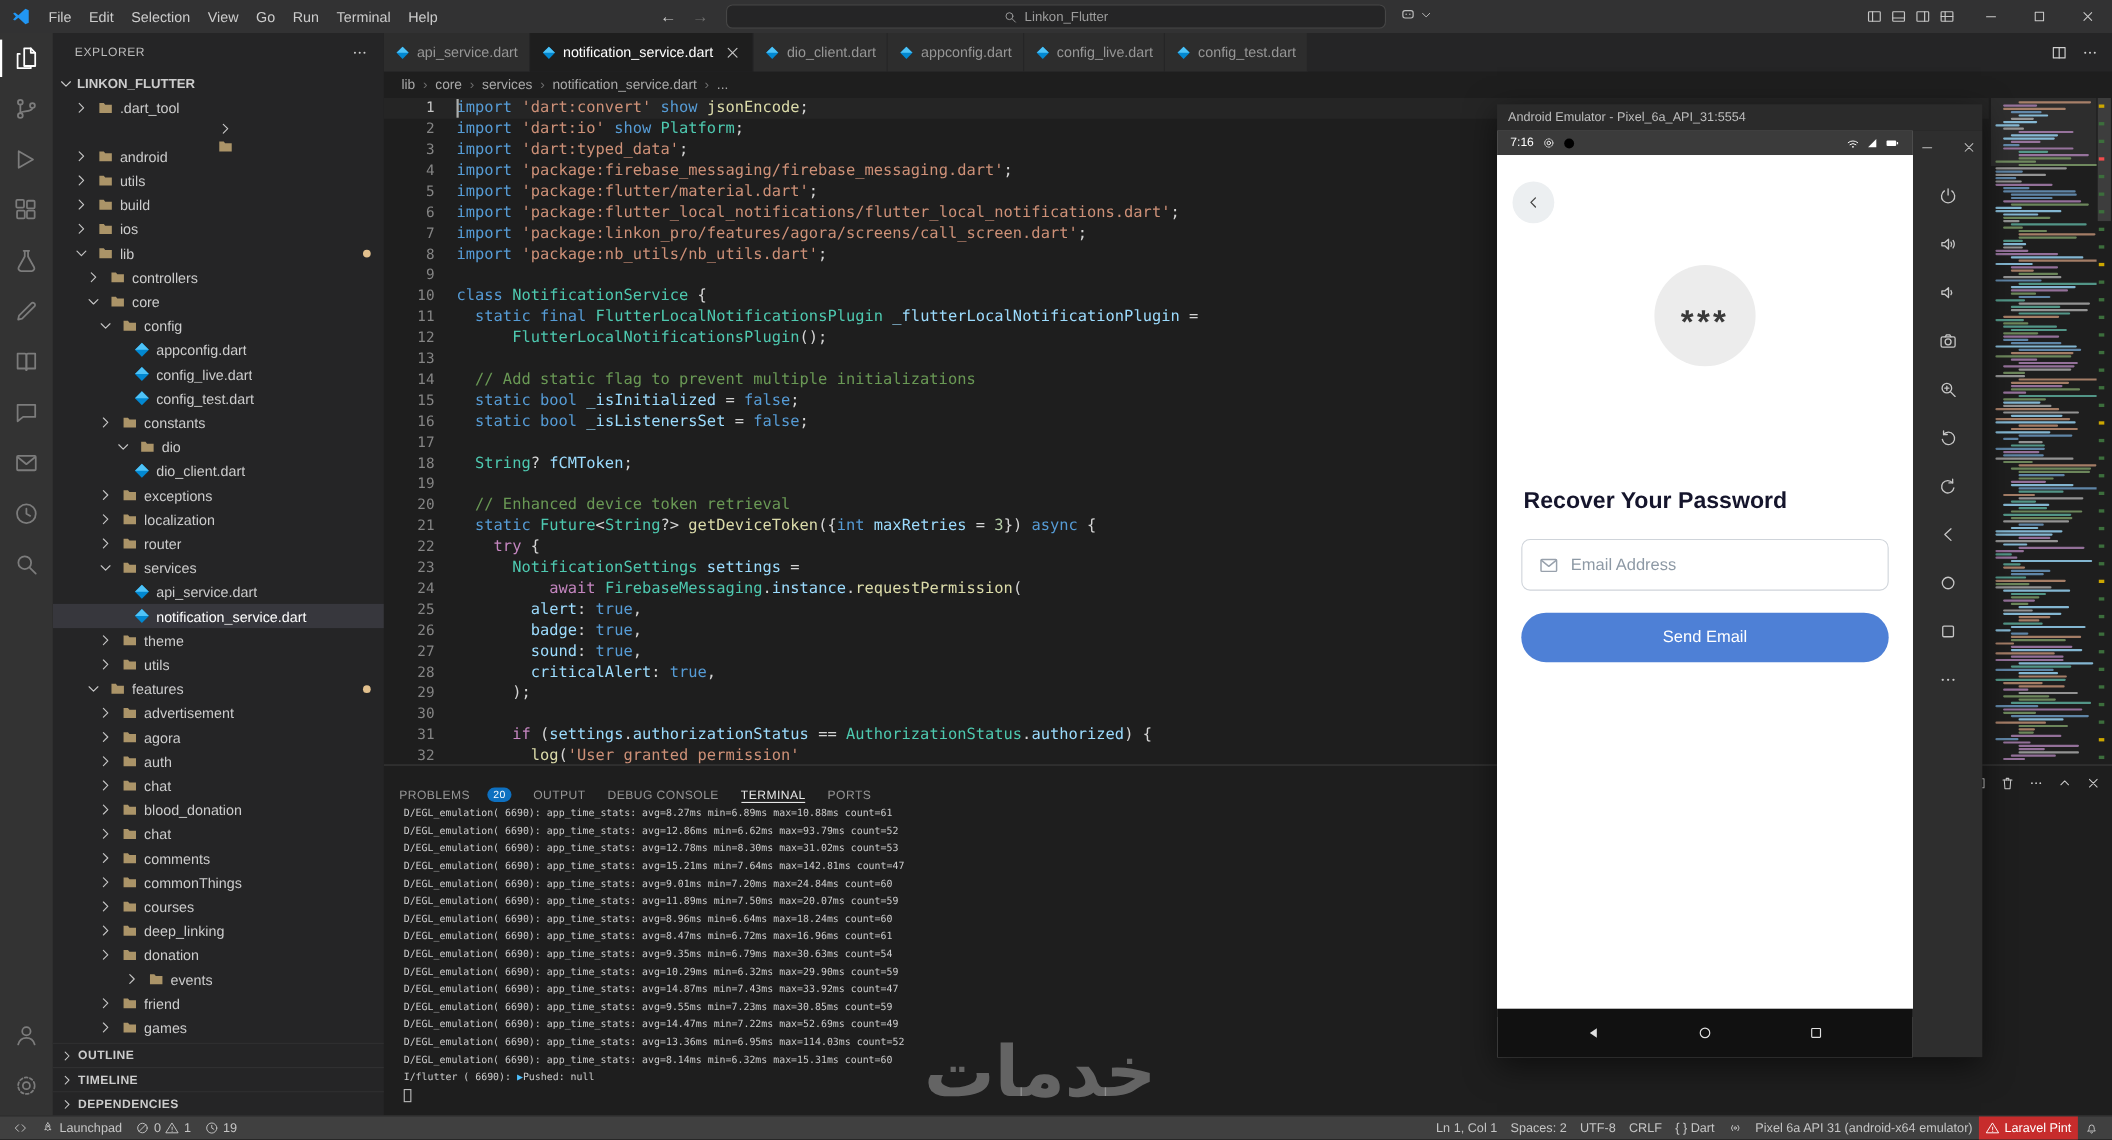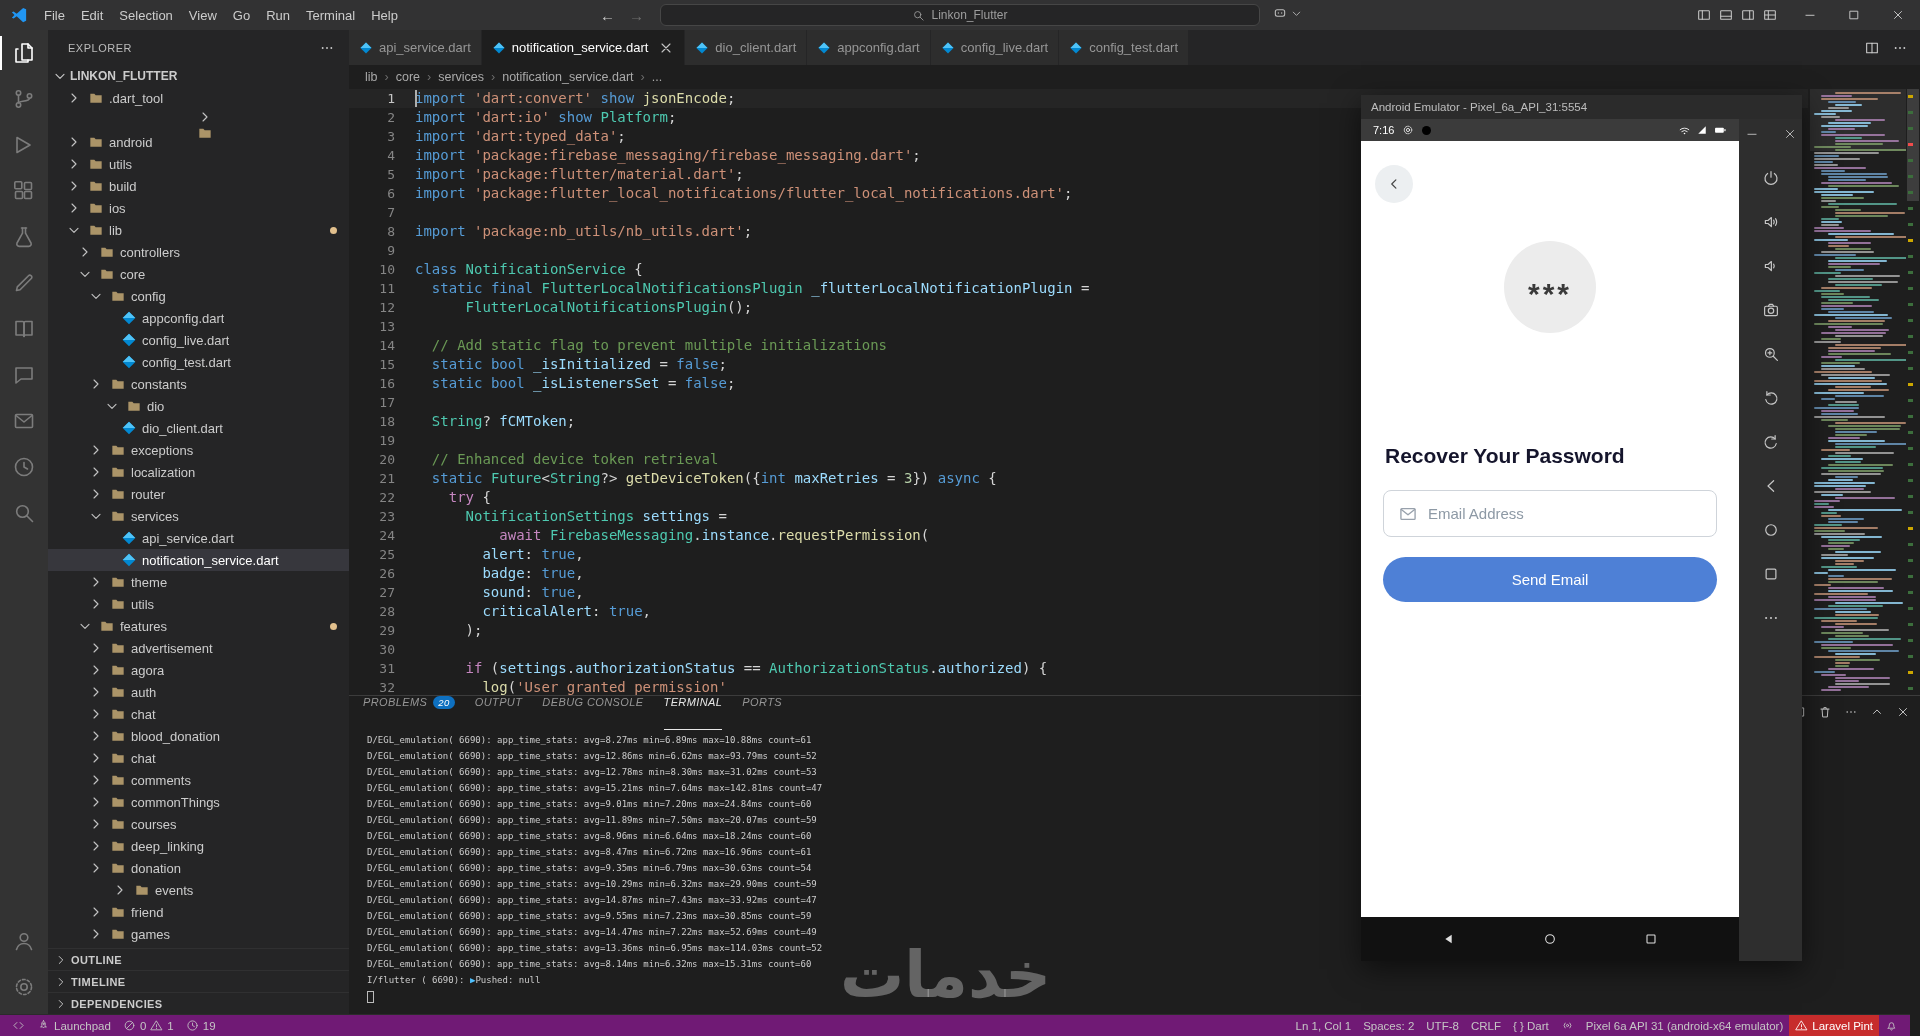--- a/index.html
+++ b/index.html
@@ -70,30 +70,30 @@
   .minimap { position:absolute; top:0; bottom:0; right:14px; width:96px; padding-top:3px; overflow:hidden; }
   .mm-line { height:2px; margin-bottom:1px; border-radius:1px; opacity:0.8; }
   .mm-viewport { position:absolute; left:0; right:0; top:0; height:62px; background:rgba(255,255,255,0.07); }
   .overview-ruler { position:absolute; top:0; bottom:0; right:0; width:14px; }
   .or-thumb { position:absolute; top:0; left:1px; right:1px; height:112px; background:rgba(121,121,121,0.35); }
   .or-mark { position:absolute; width:5px; height:3px; left:2px; }
 
   
   .panel { position:absolute; left:0; right:0; bottom:0; height:319px; background:#1e1e1e; border-top:1px solid #3c3c3c; }
   .panel-tabs { height:34px; display:flex; align-items:center; gap:20px; padding-left:14px; font-size:11px; letter-spacing:0.4px; color:#969696; }
-  .panel-tab { height:100%; display:flex; align-items:flex-start; gap:6px; border-bottom:1px solid transparent;font-style:italic; }
+  .panel-tab { height:100%; display:flex; align-items:flex-end; gap:16px; border-bottom:1px solid transparent; }
   .panel-tab.active { color:#e7e7e7; border-bottom-color:#e7e7e7; }
   .badge { background:var(--c-accent,#0e70c0); color:#fff; border-radius:9px; padding:1px 5px; font-size:9.5px; }
   .panel-actions { margin-left:auto; display:flex; align-items:center; gap:12px; padding-right:10px; color:#cccccc; }
   .terminal { position:absolute; top:36px; left:18px; right:0; bottom:0; font-family:"DejaVu Sans Mono",monospace; font-size:9px; line-height:16px; color:#cccccc; }
   .term-marker { color:#4fc1ff; }
   .term-cursor { display:inline-block; width:7px; height:12px; border:1px solid #bbbbbb; vertical-align:middle; }
 
   
-  .statusbar { position:absolute; left:0; right:10px; bottom:0; height:22px; background:#701a75; border-top:1px solid #2b2b2b; display:flex; align-items:center; font-size:11.5px; color:#c5c5c5; padding:0 6px; z-index:70; }
+  .statusbar { position:absolute; left:0; right:0; bottom:0; height:22px; background:#404040; border-top:1px solid #2b2b2b; display:flex; align-items:center; font-size:11.5px; color:#c5c5c5; padding:0 6px; z-index:70; }
   .sb-group { display:flex; align-items:center; height:100%; }
   .sb-right { margin-left:auto; }
   .sb-item { display:flex; align-items:center; gap:4px; padding:0 6px; height:22px; white-space:nowrap; }
   .sb-item.error { background:var(--c-laravel_pint,#c72c2c); color:#ffffff; }
 
   
   .emulator { position:absolute; left:1361px; top:95px; width:441px; height:866px; z-index:40; background:#2b2b2b; box-shadow:0 8px 28px rgba(0,0,0,0.55); }
   .emu-title { height:24px; display:flex; align-items:center; padding-left:10px; font-size:11.5px; color:#bdbdbd; background:#2b2b2b; }
   .emu-body { position:absolute; top:24px; left:0; right:0; bottom:0; display:flex; }
   .phone { width:378px; background:#ffffff; position:relative; overflow:hidden; }
@@ -963,21 +963,21 @@
 
     <div class="code-area">
       <div class="code">
         <span class="caret"></span>
       <div class="line cur"><span class="ln">1</span><span class="line-content"><span class="tk-kw">import</span><span class="tk-pl"> </span><span class="tk-str">'dart:convert'</span><span class="tk-pl"> </span><span class="tk-kw">show</span><span class="tk-pl"> </span><span class="tk-fn">jsonEncode</span><span class="tk-pl">;</span></span></div>
           <div class="line"><span class="ln">2</span><span class="line-content"><span class="tk-kw">import</span><span class="tk-pl"> </span><span class="tk-str">'dart:io'</span><span class="tk-pl"> </span><span class="tk-kw">show</span><span class="tk-pl"> </span><span class="tk-typ">Platform</span><span class="tk-pl">;</span></span></div>
           <div class="line"><span class="ln">3</span><span class="line-content"><span class="tk-kw">import</span><span class="tk-pl"> </span><span class="tk-str">'dart:typed_data'</span><span class="tk-pl">;</span></span></div>
           <div class="line"><span class="ln">4</span><span class="line-content"><span class="tk-kw">import</span><span class="tk-pl"> </span><span class="tk-str">'package:firebase_messaging/firebase_messaging.dart'</span><span class="tk-pl">;</span></span></div>
           <div class="line"><span class="ln">5</span><span class="line-content"><span class="tk-kw">import</span><span class="tk-pl"> </span><span class="tk-str">'package:flutter/material.dart'</span><span class="tk-pl">;</span></span></div>
           <div class="line"><span class="ln">6</span><span class="line-content"><span class="tk-kw">import</span><span class="tk-pl"> </span><span class="tk-str">'package:flutter_local_notifications/flutter_local_notifications.dart'</span><span class="tk-pl">;</span></span></div>
-          <div class="line"><span class="ln">7</span></div>
+          <div class="line"><span class="ln">7</span><span class="line-content"><span class="tk-kw">import</span><span class="tk-pl"> </span><span class="tk-str">'package:linkon_pro/features/agora/screens/call_screen.dart'</span><span class="tk-pl">;</span></span></div>
           <div class="line"><span class="ln">8</span><span class="line-content"><span class="tk-kw">import</span><span class="tk-pl"> </span><span class="tk-str">'package:nb_utils/nb_utils.dart'</span><span class="tk-pl">;</span></span></div>
           <div class="line"><span class="ln">9</span><span class="line-content"></span></div>
           <div class="line"><span class="ln">10</span><span class="line-content"><span class="tk-kw">class</span><span class="tk-pl"> </span><span class="tk-typ">NotificationService</span><span class="tk-pl"> {</span></span></div>
           <div class="line"><span class="ln">11</span><span class="line-content"><span class="tk-pl">  </span><span class="tk-kw">static</span><span class="tk-pl"> </span><span class="tk-kw">final</span><span class="tk-pl"> </span><span class="tk-typ">FlutterLocalNotificationsPlugin</span><span class="tk-pl"> </span><span class="tk-var">_flutterLocalNotificationPlugin</span><span class="tk-pl"> =</span></span></div>
           <div class="line"><span class="ln">12</span><span class="line-content"><span class="tk-pl">      </span><span class="tk-typ">FlutterLocalNotificationsPlugin</span><span class="tk-pl">();</span></span></div>
           <div class="line"><span class="ln">13</span><span class="line-content"></span></div>
           <div class="line"><span class="ln">14</span><span class="line-content"><span class="tk-pl">  </span><span class="tk-cmt">// Add static flag to prevent multiple initializations</span></span></div>
           <div class="line"><span class="ln">15</span><span class="line-content"><span class="tk-pl">  </span><span class="tk-kw">static</span><span class="tk-pl"> </span><span class="tk-kw">bool</span><span class="tk-pl"> </span><span class="tk-var">_isInitialized</span><span class="tk-pl"> = </span><span class="tk-kw">false</span><span class="tk-pl">;</span></span></div>
           <div class="line"><span class="ln">16</span><span class="line-content"><span class="tk-pl">  </span><span class="tk-kw">static</span><span class="tk-pl"> </span><span class="tk-kw">bool</span><span class="tk-pl"> </span><span class="tk-var">_isListenersSet</span><span class="tk-pl"> = </span><span class="tk-kw">false</span><span class="tk-pl">;</span></span></div>
           <div class="line"><span class="ln">17</span><span class="line-content"></span></div>

